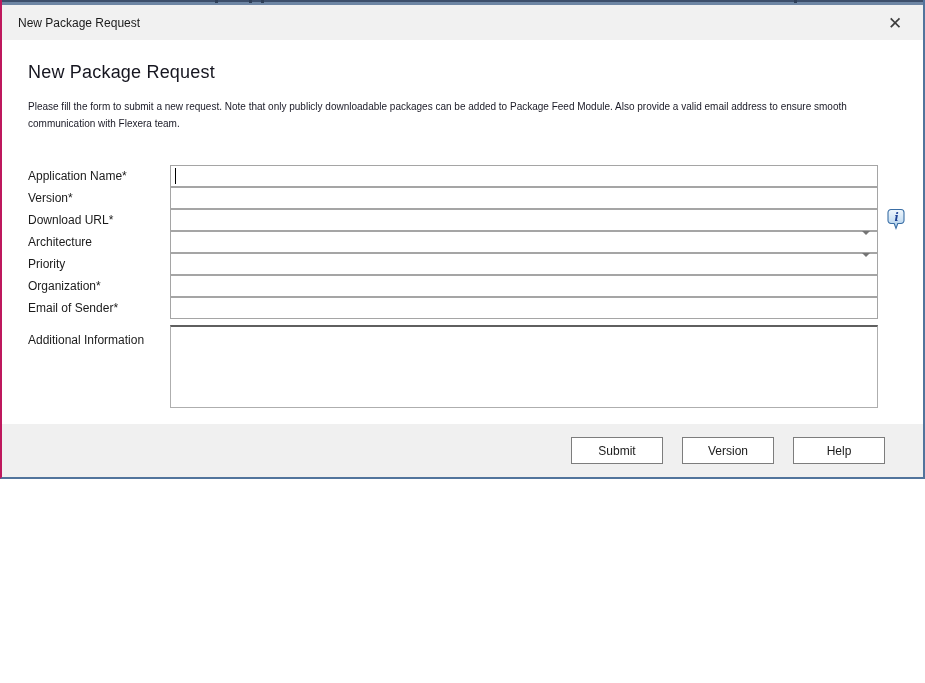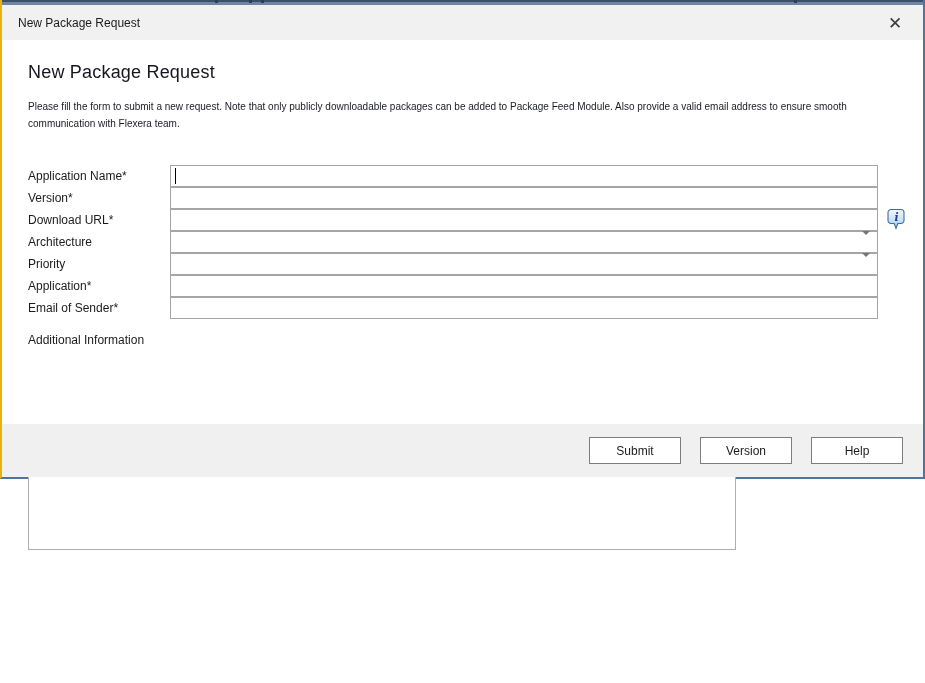--- a/index.html
+++ b/index.html
@@ -1,21 +1,21 @@
 <!DOCTYPE html>
 <html><head>
 <meta charset="utf-8">
 <style>
   * { margin:0; padding:0; box-sizing:border-box; }
   html,body { background:#ffffff; }
   body { font-family:"Liberation Sans", sans-serif; width:925px; height:683px; overflow:hidden; }
 
   .window {
     position:relative; width:925px; height:479px; background:#ffffff;
-    border-left:2px solid #eab308; border-right:2px solid #52749c; border-bottom:2px solid #52749c;
+    border-left:2px solid #be185d; border-right:2px solid #52749c; border-bottom:2px solid #52749c;
   }
 
   
   .top-strip { position:relative; height:5px; background:#6e86a4; border-top:2px solid #3d4f6b; }
   .top-strip .tick { position:absolute; top:-2px; width:3px; height:3px; background:#2f3f57; }
 
   .titlebar {
     height:35px; background:#f1f1f1; display:flex; align-items:center;
     padding:0 14px 0 16px;
   }
@@ -25,21 +25,21 @@
     font-size:17px; color:#3c3c3c; cursor:default; background:transparent; border:none;
     font-family:"DejaVu Sans", sans-serif;
   }
 
   .content { padding:0 0 0 26px; }
   .page-title { margin-top:22px; font-size:18px; font-weight:400; color:#15151f; letter-spacing:.2px; }
   .description { margin-top:16px; font-size:10px; line-height:16.5px; color:#1a1a26; max-width:845px; }
 
   .form { margin-top:33px; }
   .row { display:flex; align-items:center; height:22px; }
-  .row.row-textarea { height:auto; align-items:flex-start; margin-top:6px;flex-direction:column; }
+  .row.row-textarea { height:auto; align-items:flex-start; margin-top:6px; }
   .field-label { width:142px; flex:0 0 142px; font-size:12px; color:#1b1b1b; }
   .row-textarea .field-label { padding-top:8px; }
 
   .input-wrap { position:relative; width:708px; }
   .text-input {
     width:708px; height:22px; border:1px solid #a5a5a5; background:#ffffff;
     font-family:"Liberation Sans", sans-serif; font-size:12px; padding:2px 5px; outline:none; display:block;
   }
   .caret { position:absolute; left:5px; top:3px; width:1px; height:16px; background:#000; }
 
@@ -57,21 +57,21 @@
   .textarea-input {
     width:708px; height:83px; background:#ffffff; resize:none; outline:none;
     border:1px solid #aeaeae; border-top:2px solid #5f5f5f;
     font-family:"Liberation Sans", sans-serif; font-size:12px; padding:3px 5px;
   }
 
   .info-icon { margin-left:9px; display:inline-flex; align-items:flex-start; }
 
   .footer {
     position:absolute; left:0; right:0; bottom:0; height:53px; background:#f0f0f0;
-    display:flex; align-items:center; justify-content:flex-end; padding-right:20px; gap:19px;
+    display:flex; align-items:center; justify-content:flex-end; padding-right:38px; gap:19px;
   }
   .btn {
     width:92px; height:27px; background:#ffffff; border:1px solid #7d7d7d;
     font-family:"Liberation Sans", sans-serif; font-size:12px; color:#1b1b1b; cursor:default;
   }
 </style>
 </head>
 <body>
 
 <div class="window">
@@ -140,21 +140,21 @@
         <span class="field-label">Priority</span>
         <div class="combo">
           <span></span>
           <span class="combo-arrow">
             <span class="bar"></span><span class="tri"></span>
           </span>
         </div>
       </div>
 
       <div class="row">
-        <span class="field-label">Application*</span>
+        <span class="field-label">Organization*</span>
         <input class="text-input" value="" style="">
       </div>
 
       <div class="row">
         <span class="field-label">Email of Sender*</span>
         <input class="text-input" value="" style="">
       </div>
 
       <div class="row row-textarea">
         <span class="field-label">Additional Information</span>

